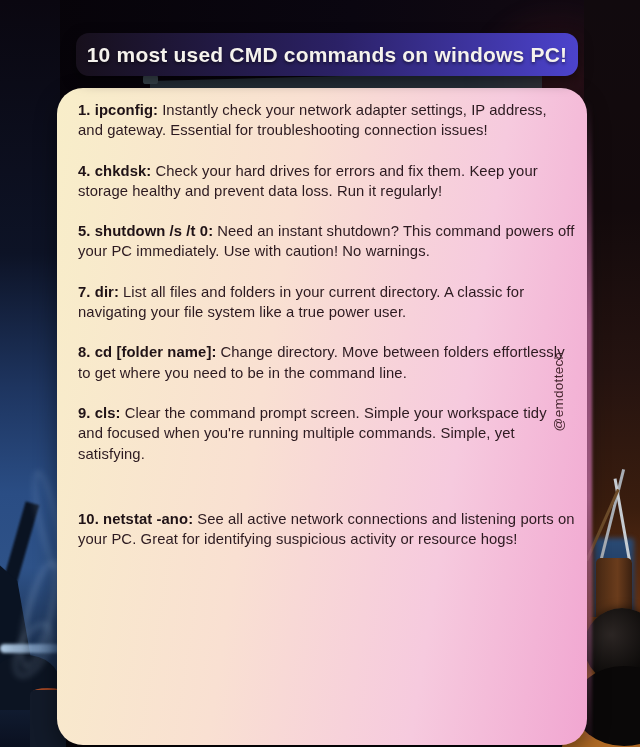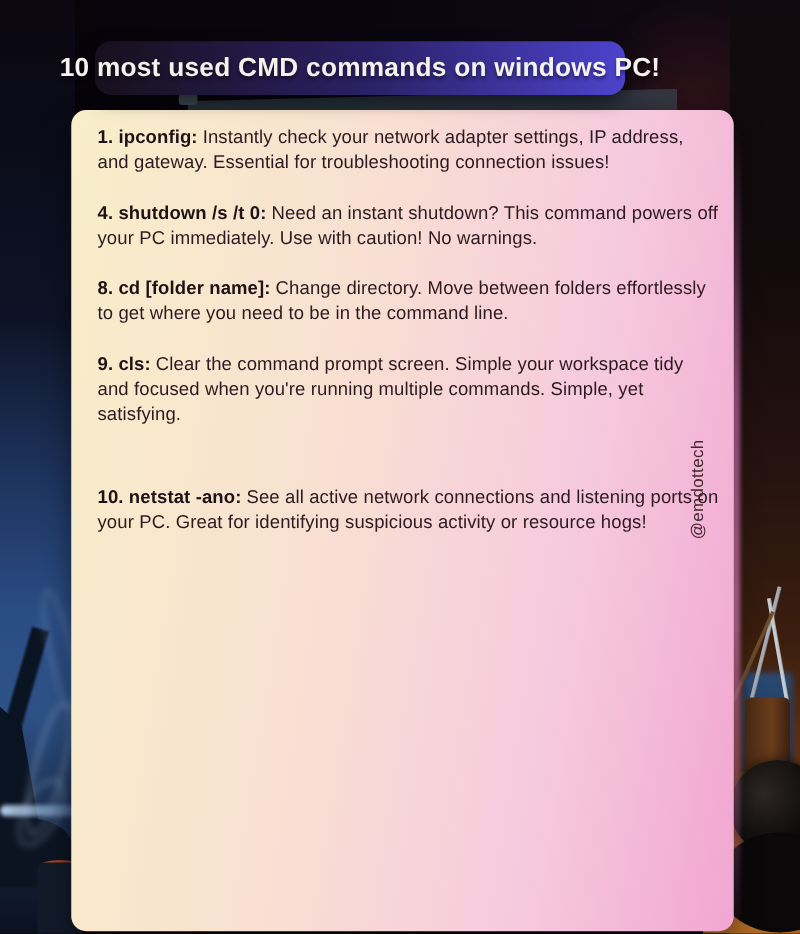--- a/index.html
+++ b/index.html
@@ -54,32 +54,32 @@
   .hp1{right:-20px;top:608px;width:76px;height:76px;border-radius:50%;
     background:radial-gradient(circle at 35% 35%,#2c2624,#0c0a09 62%);box-shadow:0 0 10px rgba(0,0,0,.6);}
   .hp2{right:-34px;top:666px;width:100px;height:80px;border-radius:50%;background:#0a0808;}
   .bg-monitor-top{left:150px;top:70px;width:392px;height:20px;background:rgba(64,86,96,.55);
     clip-path:polygon(0 55%,100% 5%,100% 100%,0 100%);filter:blur(.6px);}
   .bg-cam-dot{left:143px;top:71px;width:15px;height:13px;border-radius:50% 50% 20% 20%;background:#3c4a52;}
   .bg-card-glow{left:584px;top:100px;width:8px;height:640px;filter:blur(1.5px);
     background:linear-gradient(180deg,rgba(150,60,120,0) 0%,rgba(226,120,188,.75) 35%,rgba(232,132,196,.8) 62%,rgba(150,60,120,.1) 100%);}
   
   .banner{
-    position:absolute;left:76px;top:33px;width:424px;height:43px;border-radius:13px;
+    position:absolute;left:76px;top:33px;width:502px;height:43px;border-radius:13px;
     background:linear-gradient(90deg,var(--banner-from) 0%,var(--banner-mid) 52%,var(--banner-to) 100%);
     display:flex;align-items:center;justify-content:center;
     box-shadow:0 5px 14px rgba(0,0,0,.5);z-index:3;
   }
   .banner .title{
     color:var(--title-text);font-size:21px;font-weight:700;letter-spacing:.2px;
     text-shadow:0 2px 3px rgba(0,0,0,.45);white-space:nowrap;
   }
   
   .card{
-    position:absolute;left:57px;top:88px;width:530px;height:657px;border-radius:12px;
+    position:absolute;left:57px;top:88px;width:530px;height:657px;border-radius:26px;
     background:linear-gradient(99deg,var(--card-from) 0%,var(--card-mid) 40%,#f6cade 72%,var(--card-to) 100%);
     padding:12px 14px 10px 21px;overflow:hidden;z-index:2;
     box-shadow:0 8px 22px rgba(0,0,0,.45);
   }
   .cmd-list{width:497px;}
   .cmd{
     color:var(--body-text);font-size:14.8px;line-height:20.3px;margin-bottom:20px;
     letter-spacing:.1px;
   }
   .cmd:last-child{margin-bottom:0;margin-top:45px;}
@@ -120,19 +120,21 @@
   <div class="bg-card-glow"></div>
 </div>
 
 <div class="banner">
   <span class="title">10 most used CMD commands on windows PC!</span>
 </div>
 
 <div class="card">
   <div class="cmd-list">
       <p class="cmd"><b>1. ipconfig:</b><span>Instantly check your network adapter settings, IP address, and gateway. Essential for troubleshooting connection issues!</span></p>
-      <p class="cmd"><b>4. shutdown /s /t 0:</b><span>Need an instant shutdown? This command powers off your PC immediately. Use with caution! No warnings.</span></p>
+      <p class="cmd"><b>4. chkdsk:</b><span>Check your hard drives for errors and fix them. Keep your storage healthy and prevent data loss. Run it regularly!</span></p>
+      <p class="cmd"><b>5. shutdown /s /t 0:</b><span>Need an instant shutdown? This command powers off your PC immediately. Use with caution! No warnings.</span></p>
+      <p class="cmd"><b>7. dir:</b><span>List all files and folders in your current directory. A classic for navigating your file system like a true power user.</span></p>
       <p class="cmd"><b>8. cd [folder name]:</b><span>Change directory. Move between folders effortlessly to get where you need to be in the command line.</span></p>
       <p class="cmd"><b>9. cls:</b><span>Clear the command prompt screen. Simple your workspace tidy and focused when you're running multiple commands. Simple, yet satisfying.</span></p>
       <p class="cmd"><b>10. netstat -ano:</b><span>See all active network connections and listening ports on your PC. Great for identifying suspicious activity or resource hogs!</span></p>
     </div>
   <div class="watermark">@emdottech</div>
 </div>
 
 </body></html>

